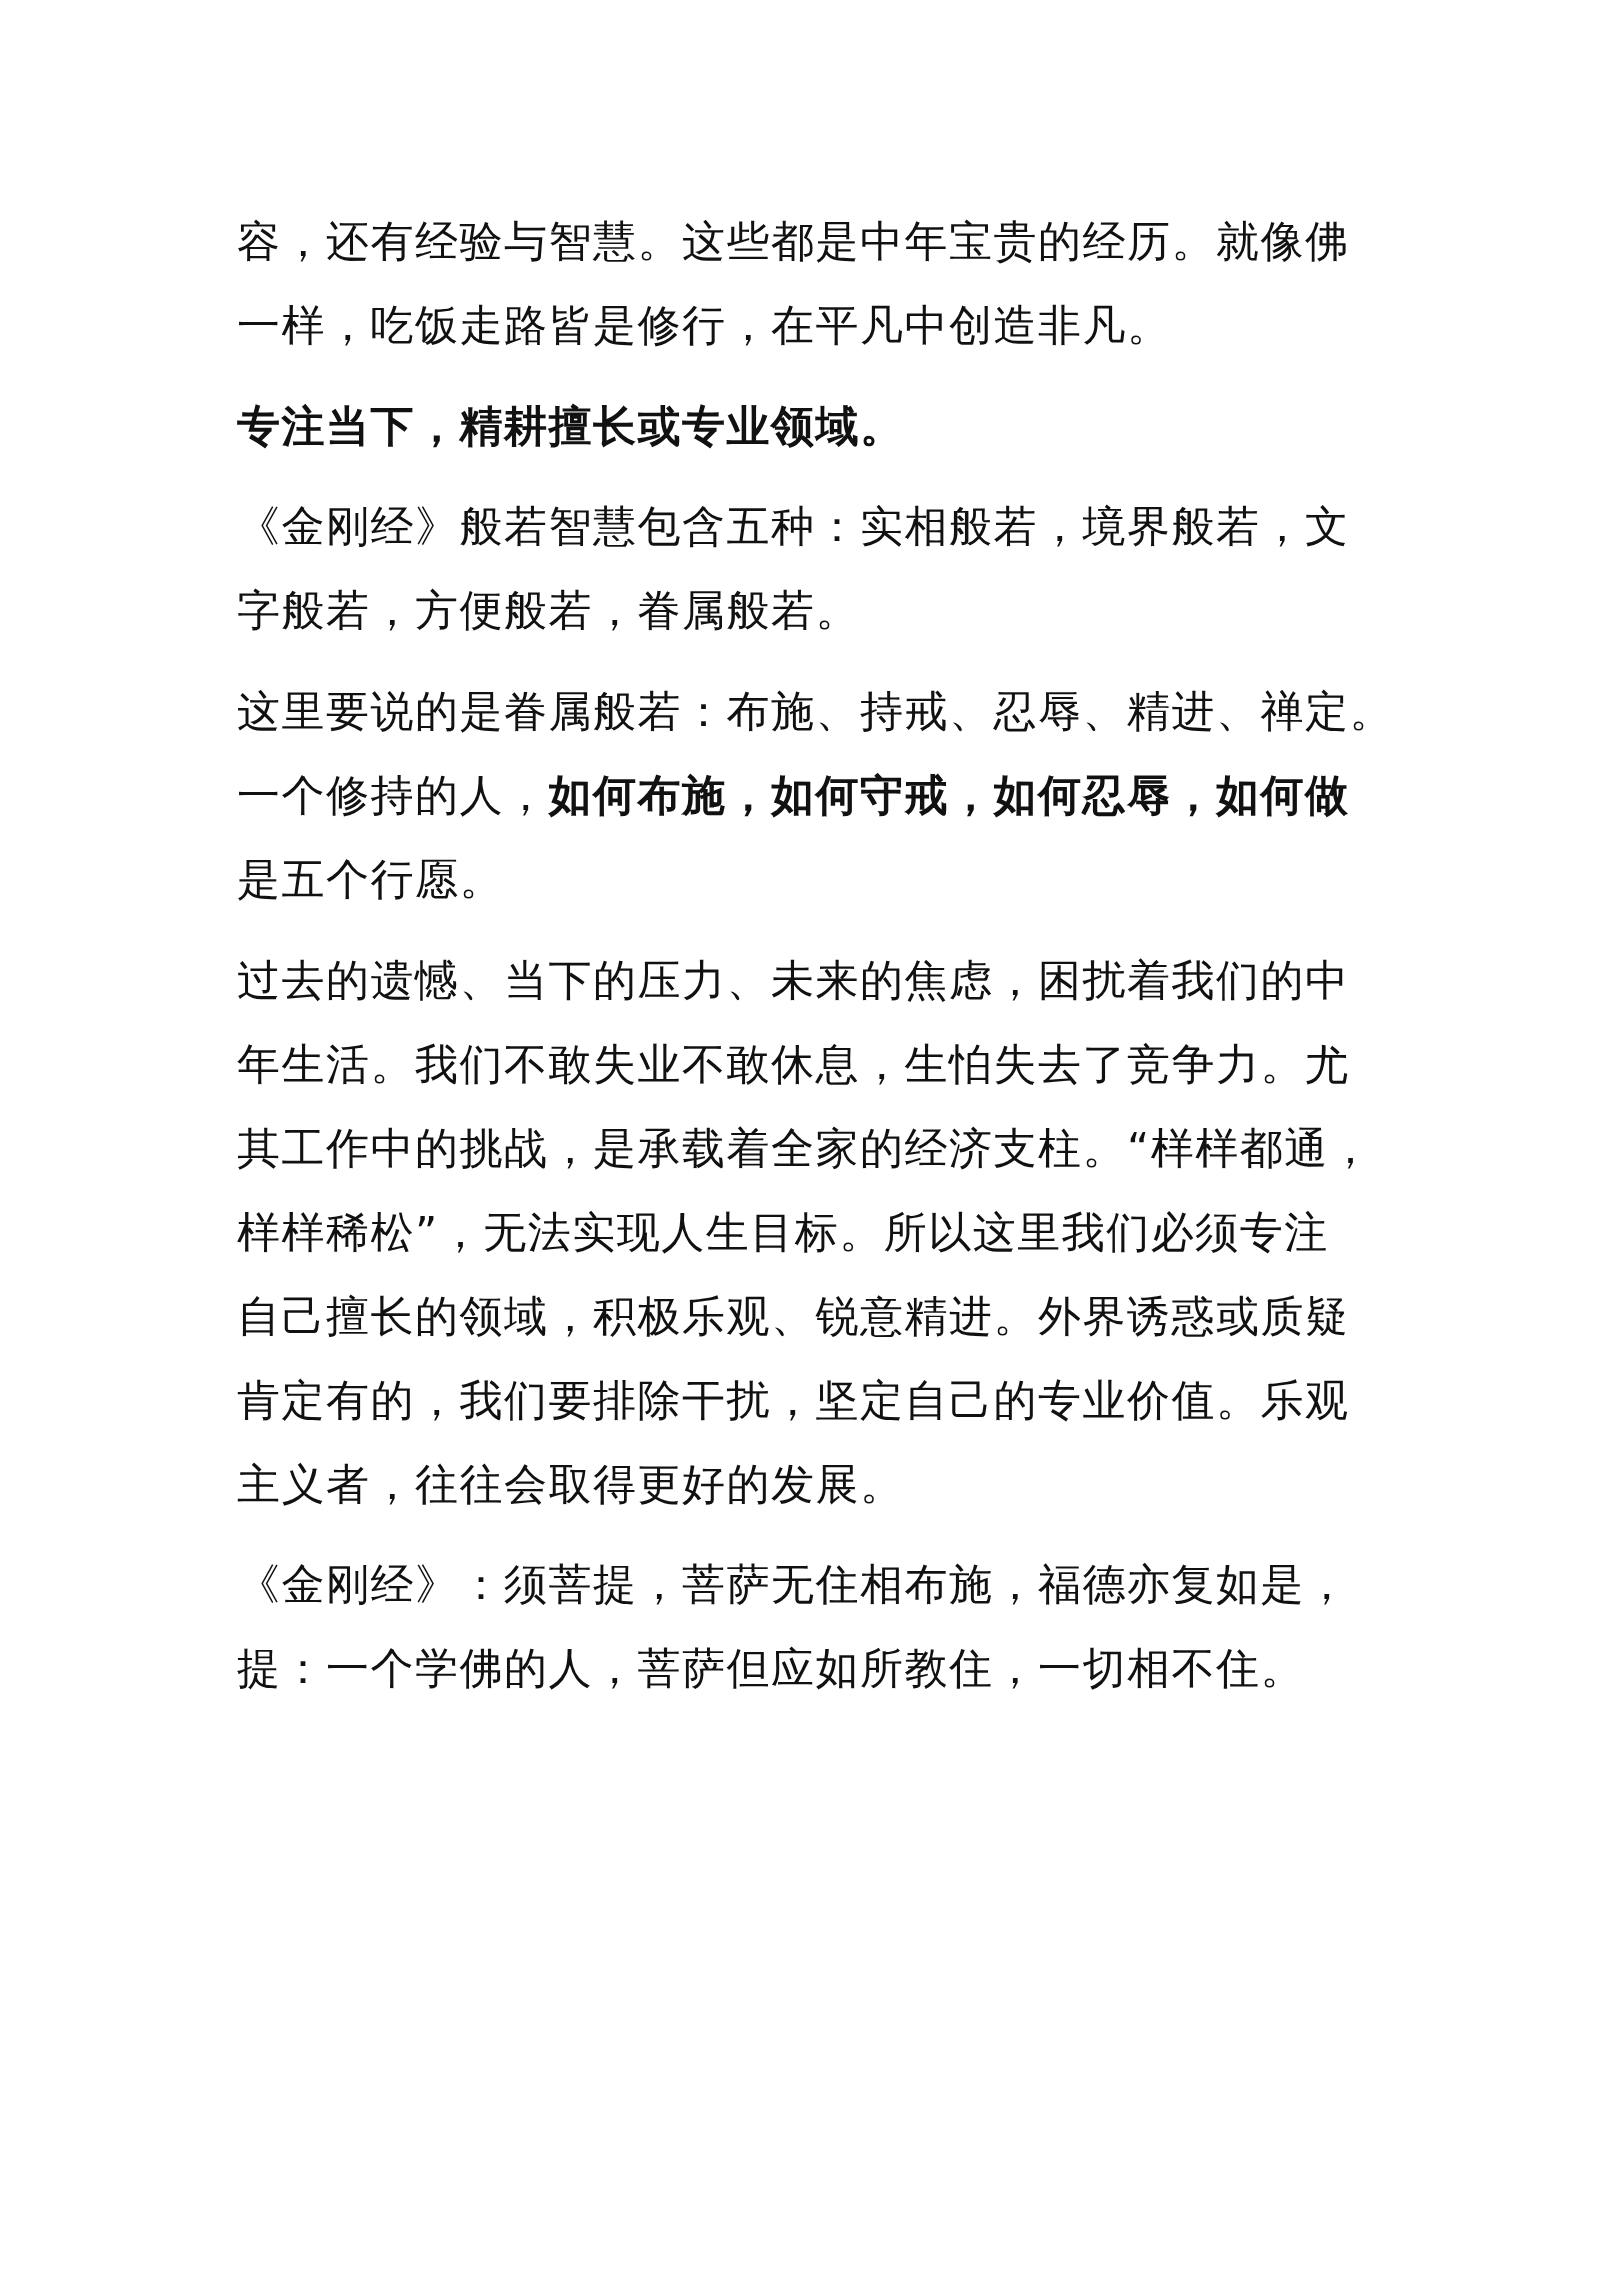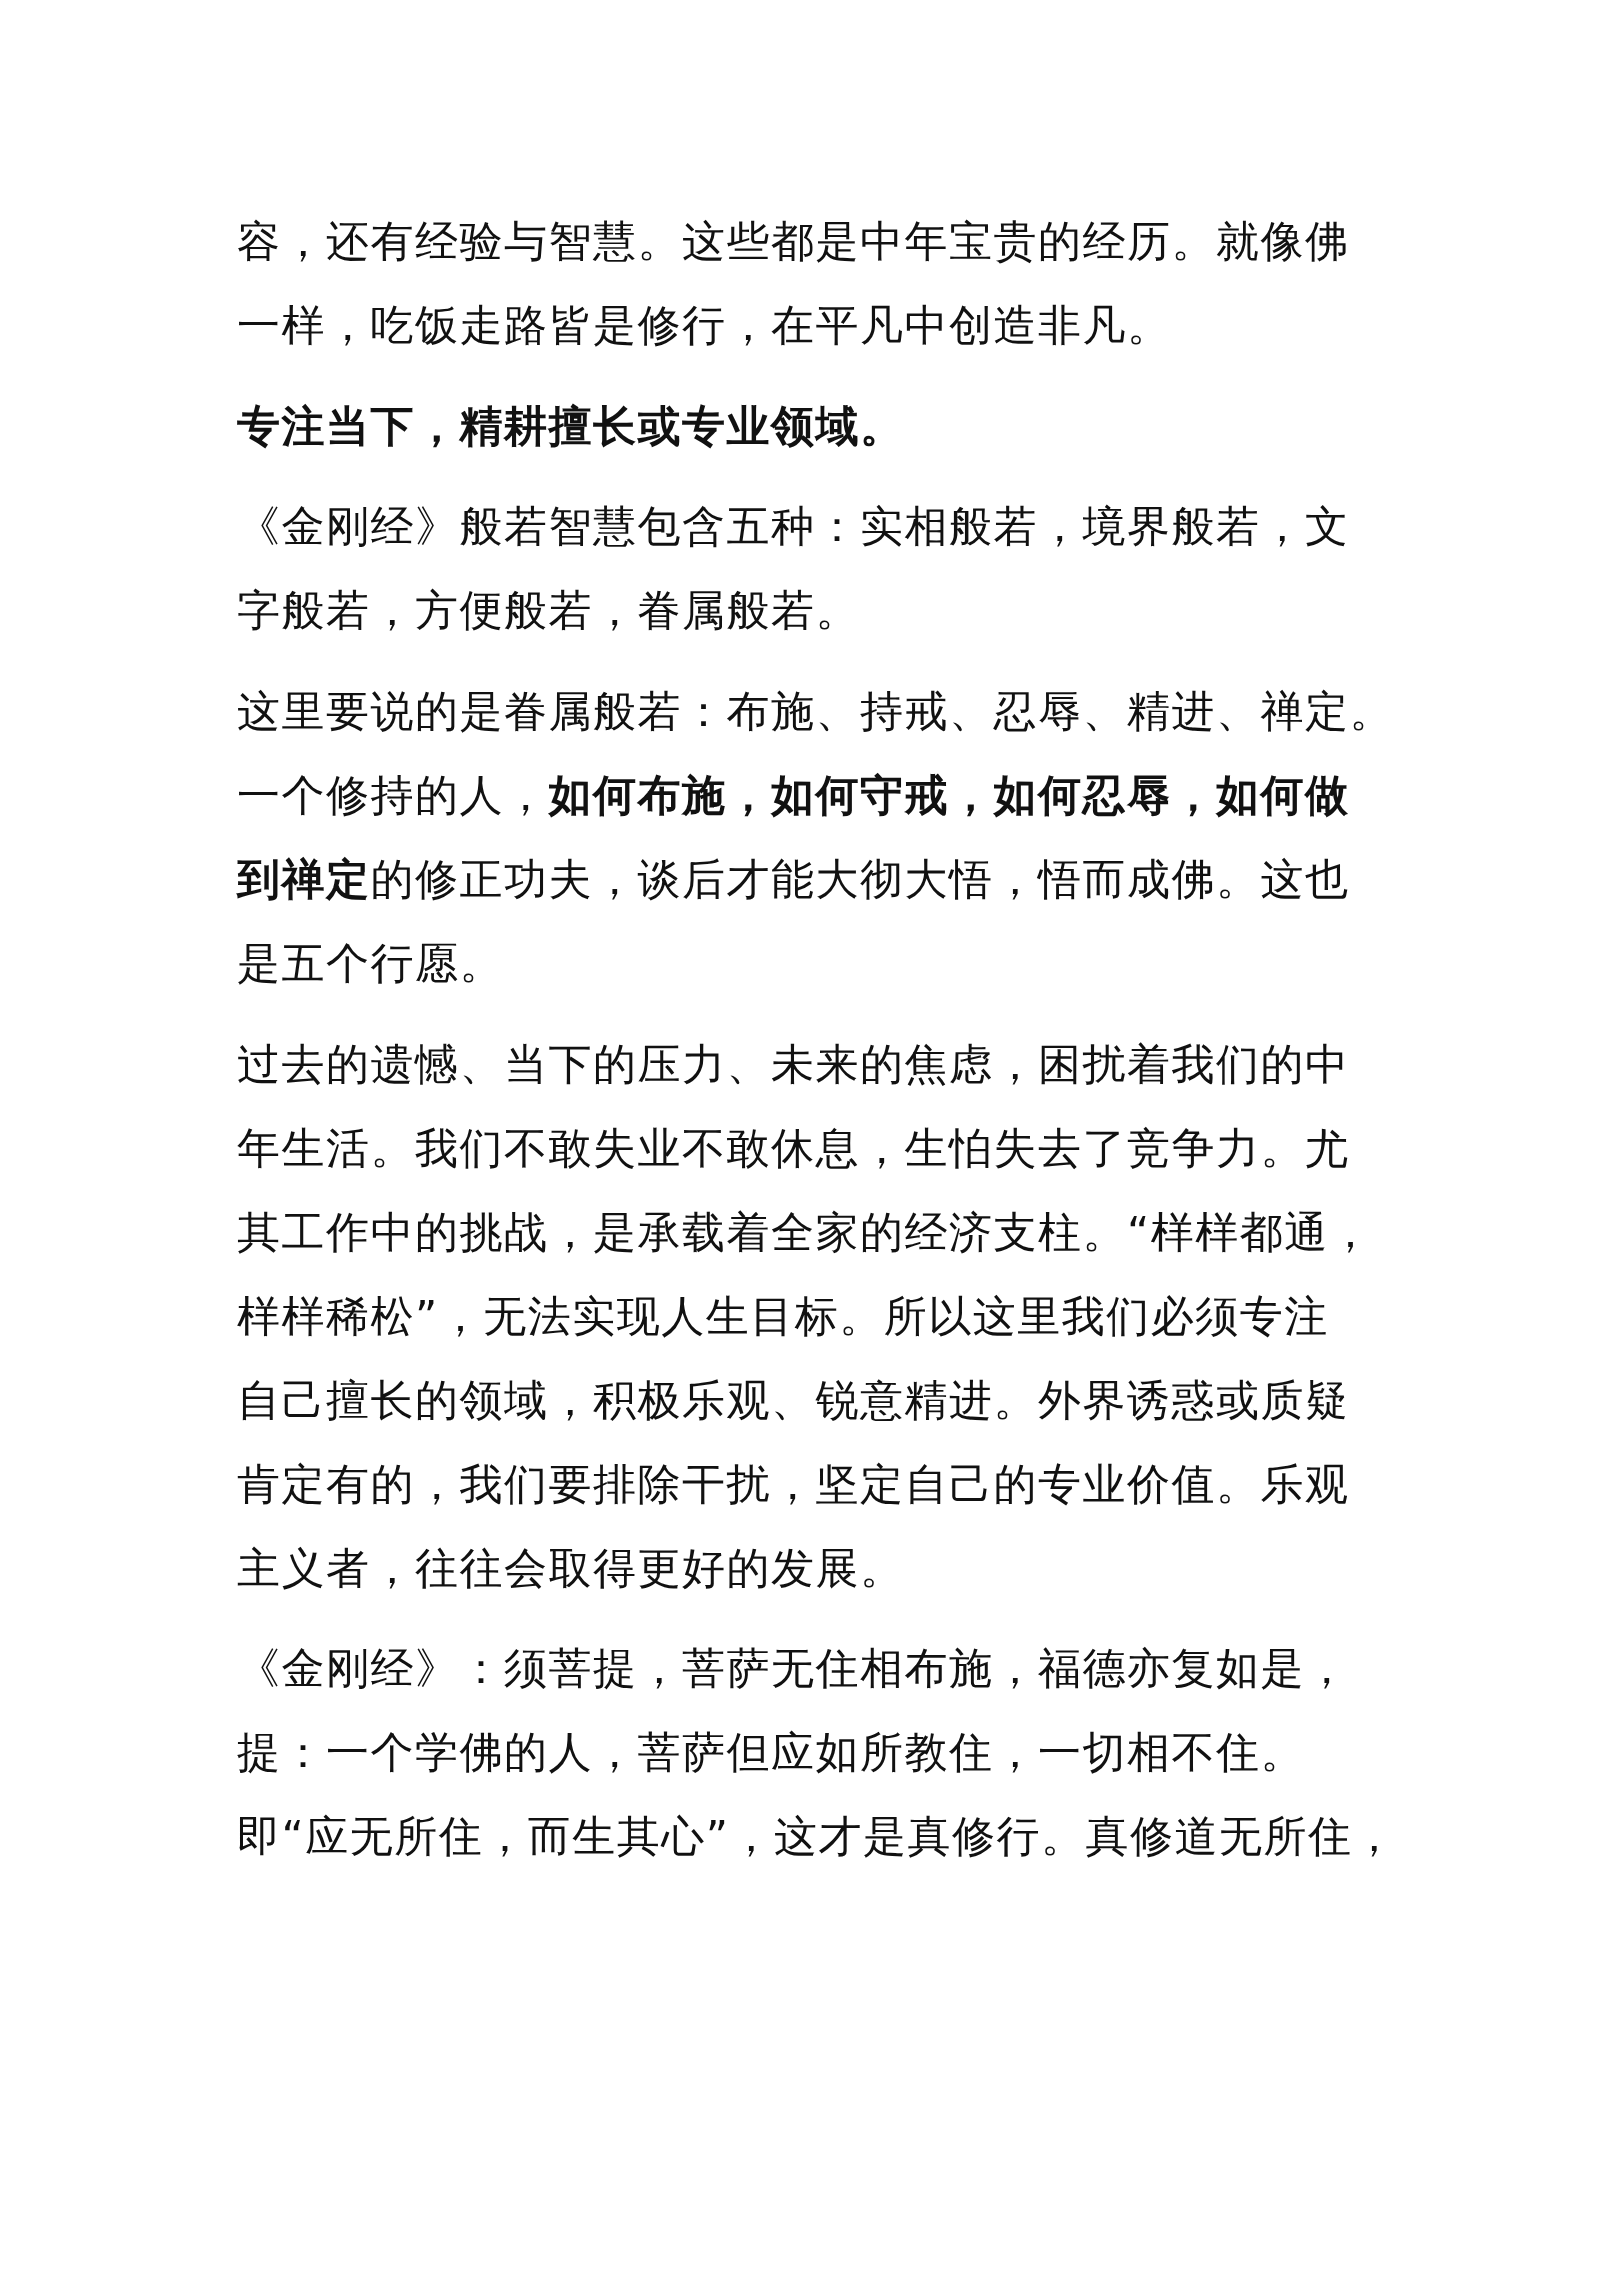--- a/index.html
+++ b/index.html
@@ -51,35 +51,33 @@
   </p>
 
   <p class="para">
     <span class="line">《金刚经》般若智慧包含五种：实相般若，境界般若，文</span>
     <span class="line">字般若，方便般若，眷属般若。</span>
   </p>
 
   <p class="para">
     <span class="line">这里要说的是眷属般若：布施、持戒、忍辱、精进、禅定。</span>
     <span class="line"><span>一个修持的人，</span><span class="b">如何布施，如何守戒，如何忍辱，如何做</span></span>
-    <span class="line"><span class="b">到禅定</span><span>的修正功夫，谈后才能大彻大悟，悟而成佛。这也</span></span>
     <span class="line">是五个行愿。</span>
   </p>
 
   <p class="para">
     <span class="line">过去的遗憾、当下的压力、未来的焦虑，困扰着我们的中</span>
     <span class="line">年生活。我们不敢失业不敢休息，生怕失去了竞争力。尤</span>
     <span class="line">其工作中的挑战，是承载着全家的经济支柱。“样样都通，</span>
     <span class="line">样样稀松”，无法实现人生目标。所以这里我们必须专注</span>
     <span class="line">自己擅长的领域，积极乐观、锐意精进。外界诱惑或质疑</span>
     <span class="line">肯定有的，我们要排除干扰，坚定自己的专业价值。乐观</span>
     <span class="line">主义者，往往会取得更好的发展。</span>
   </p>
 
 
   <p class="para">
     <span class="line">《金刚经》：须菩提，菩萨无住相布施，福德亦复如是，</span>
     <span class="line">提：一个学佛的人，菩萨但应如所教住，一切相不住。</span>
-    <span class="line">即“应无所住，而生其心”，这才是真修行。真修道无所住，</span>
   </p>
 
 </div>
 
 
 </body></html>

